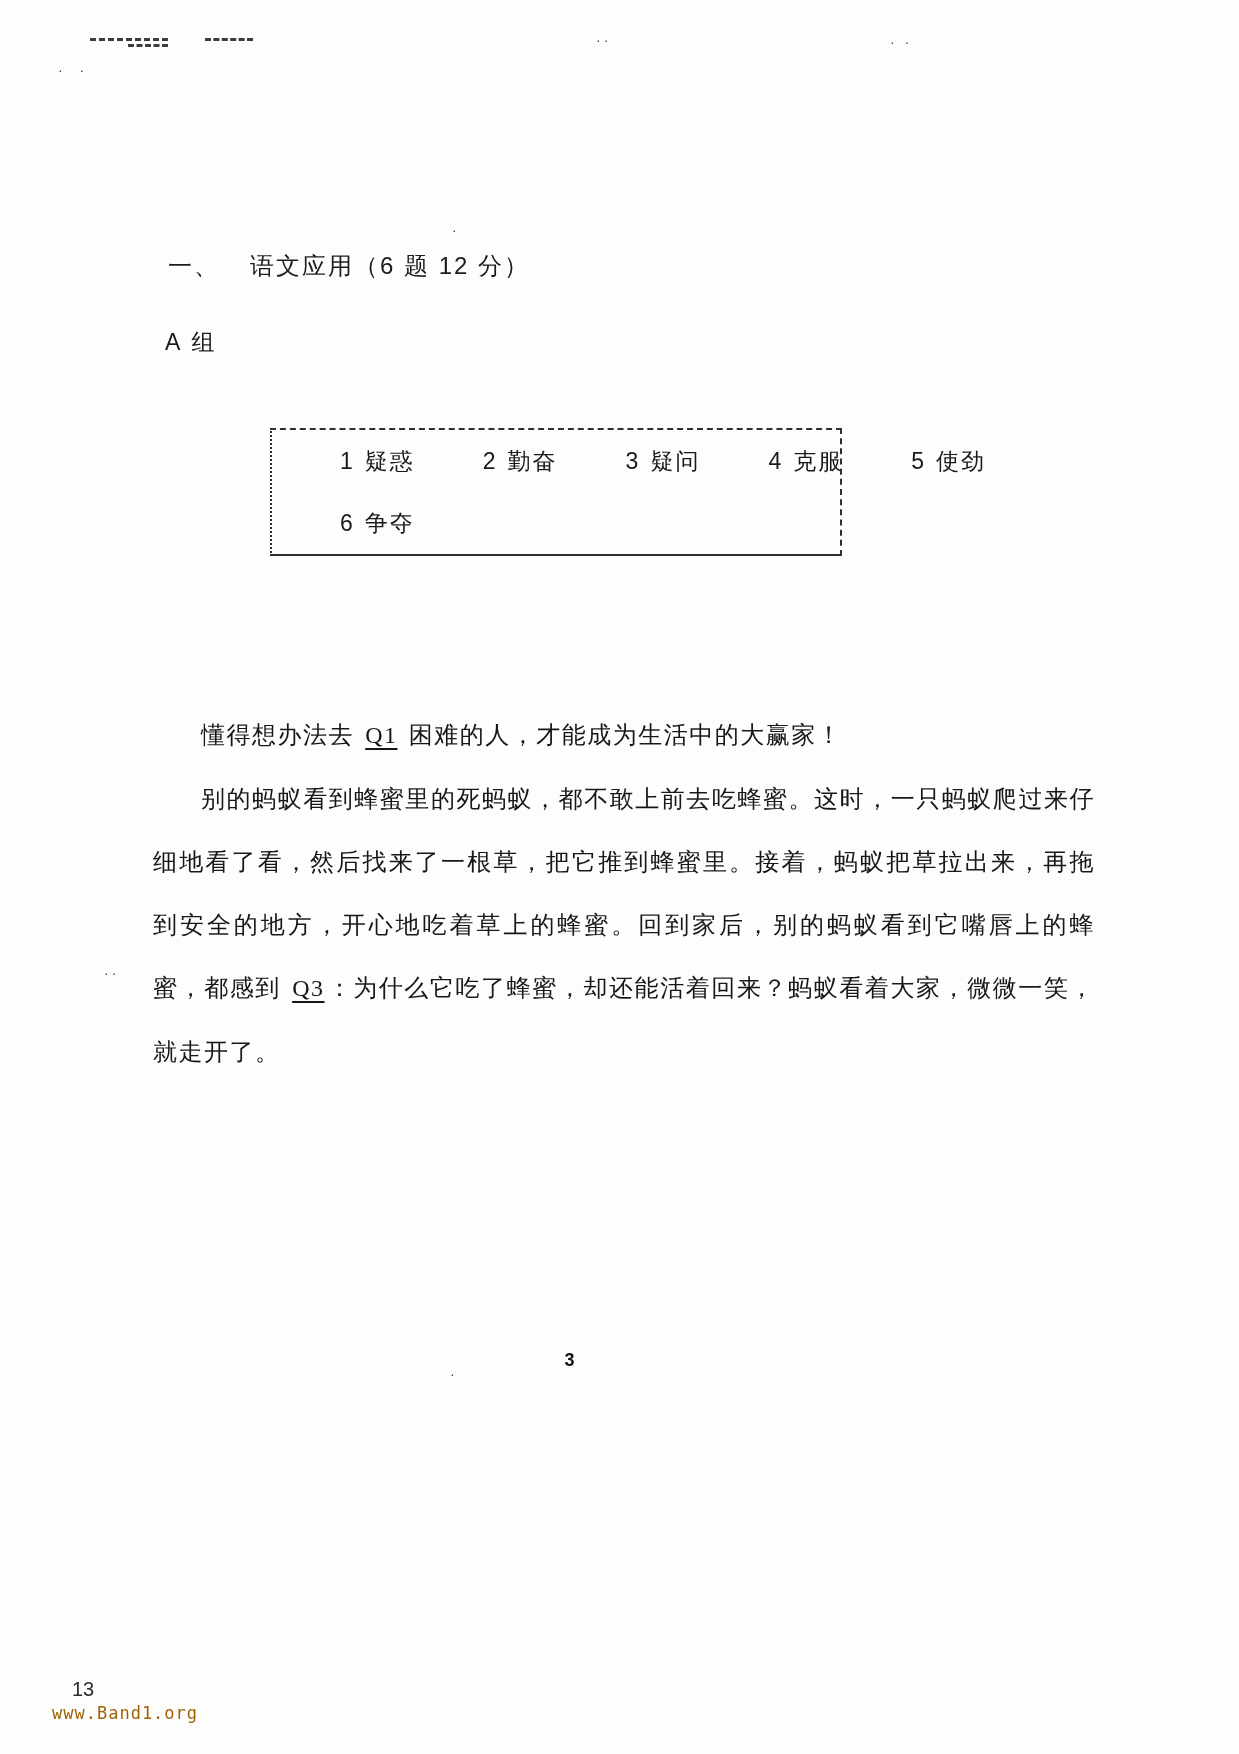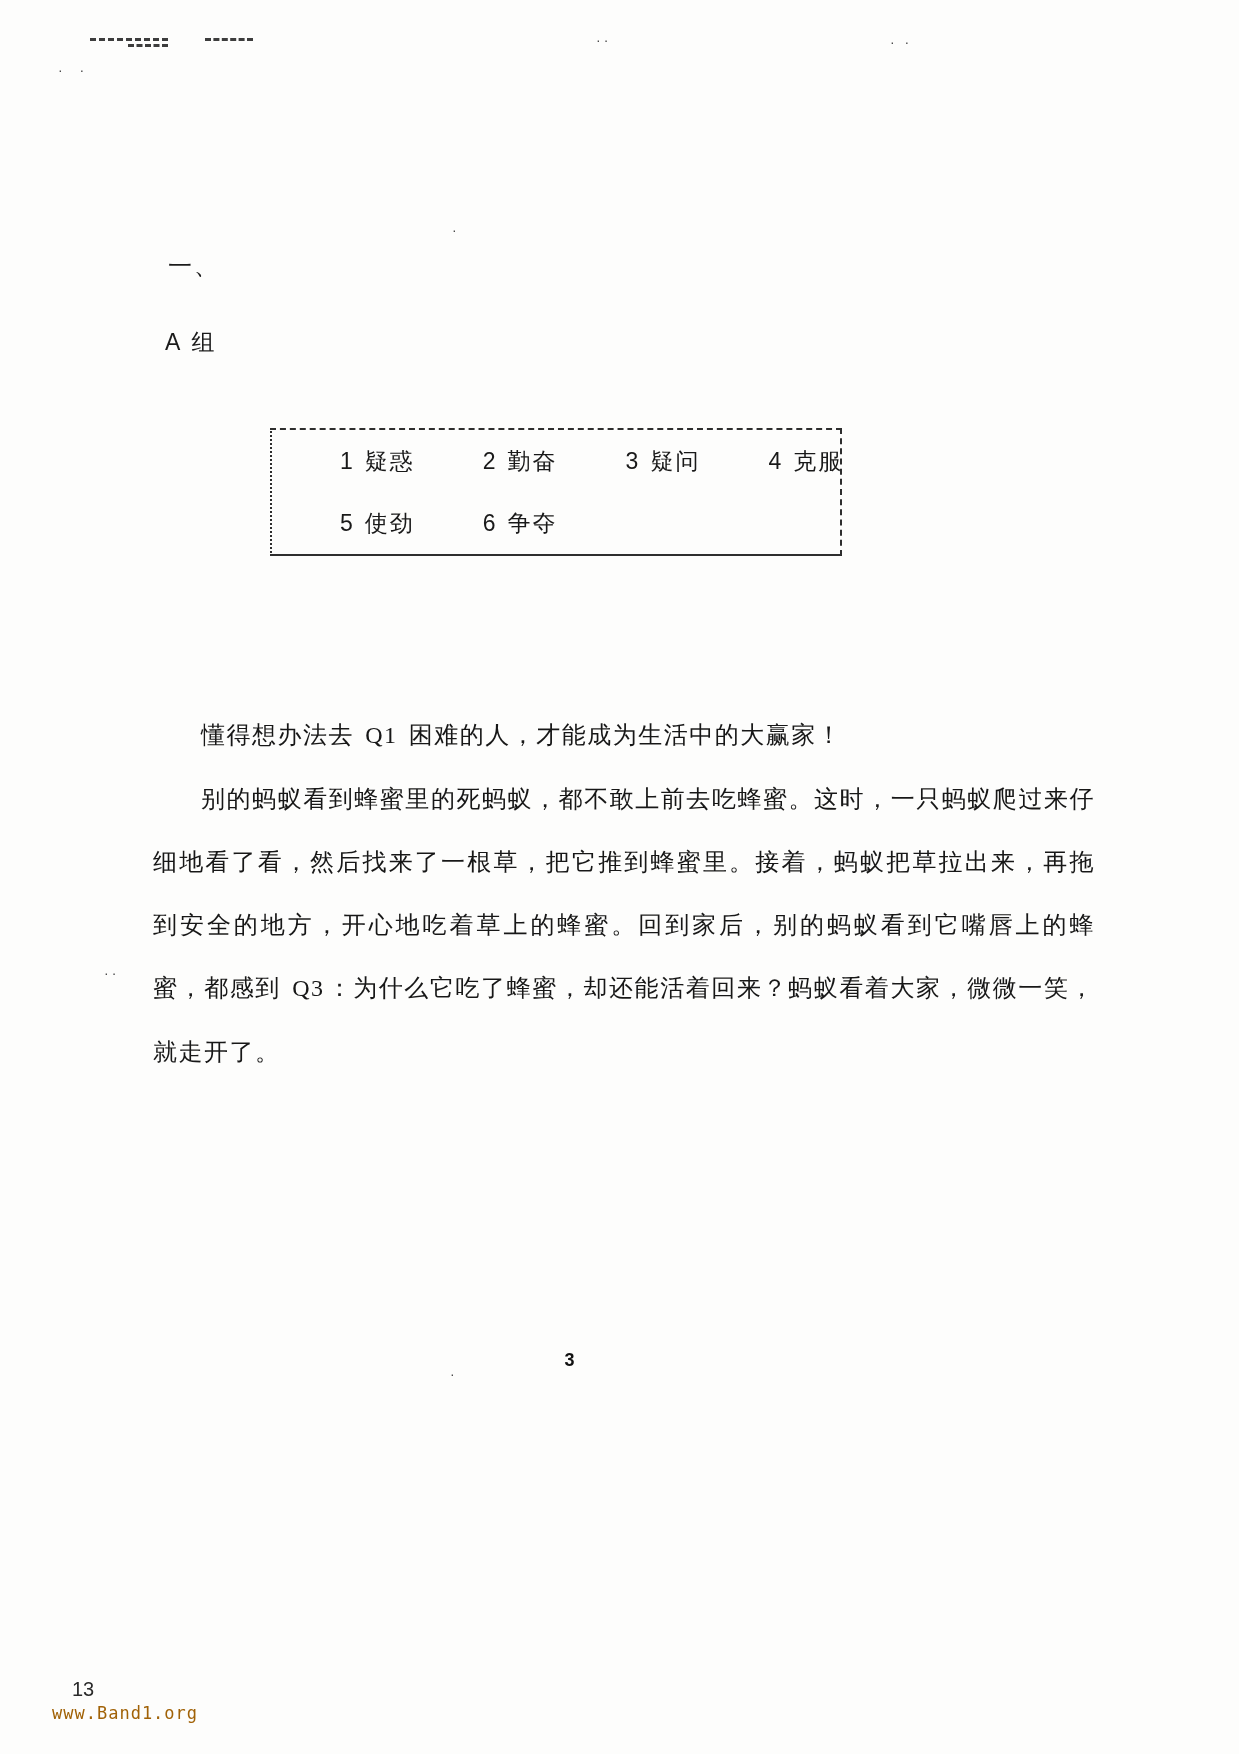--- a/index.html
+++ b/index.html
@@ -34,40 +34,41 @@
   .group-a .line2 { padding-left: 0px; }
   .group-a .label { white-space: nowrap; line-height: 56px; letter-spacing: 3px; }
   
   .word-box {
     position: absolute; left: 270px; top: 428px; width: 572px; height: 128px;
     border-top: 2px dashed #2e2e2e;
     border-left: 2px dotted #2e2e2e;
     border-right: 2px dashed #2e2e2e;
     border-bottom: 2px solid #2e2e2e;
     display: grid;
-    grid-template-columns: 1fr 1fr 1fr 1fr;
+    grid-template-columns: 1fr 1fr 1fr 1fr 1fr;
     grid-template-rows: 1fr 1fr;
     align-items: center;
   }
   .word-cell {
     padding-left: 68px;
     font-size: 23px; letter-spacing: 2px; color: #191919;
     white-space: nowrap;
   }
   .word-cell .num { margin-right: 10px; }
   
   .passage {
     position: absolute; left: 153px; top: 703px; width: 942px;
     font-size: 24px; line-height: 63px;
     text-align: justify; letter-spacing: 1.5px;
     color: #171717;
   }
   .passage p { text-indent: 2em; }
   .blank {
     font-family: "Liberation Serif", serif;
+    text-decoration: underline;
     text-underline-offset: 5px;
     text-decoration-thickness: 2px;
     padding: 0 3px;
   }
   
   .page-num {
     position: absolute; left: 0; top: 1350px; width: 1139px;
     text-align: center; font-size: 18px; font-weight: bold; color: #111;
   }
   .footer-index {
@@ -90,20 +91,21 @@
   <div class="dashline" style="left:205px; top:38px; width:48px;"></div>
   <div class="artifact" style="left:596px; top:32px;">··</div>
   <div class="artifact" style="left:890px; top:34px;">· ·</div>
   <div class="artifact" style="left:58px; top:62px;">·&nbsp;&nbsp;·</div>
   <div class="artifact" style="left:452px; top:222px;">·</div>
   <div class="artifact" style="left:104px; top:965px;">··</div>
   <div class="artifact" style="left:450px; top:1366px;">·</div>
 
   <div class="section-heading">
     <span>一、</span>
+    <span>语文应用（6 题 12 分）</span>
   </div>
 
   <div class="group-a">
     <span class="label">A 组</span>
   </div>
 
   <div class="word-box">
     <div class="word-cell">
       <span class="num">1</span><span>疑惑</span>
     </div>

